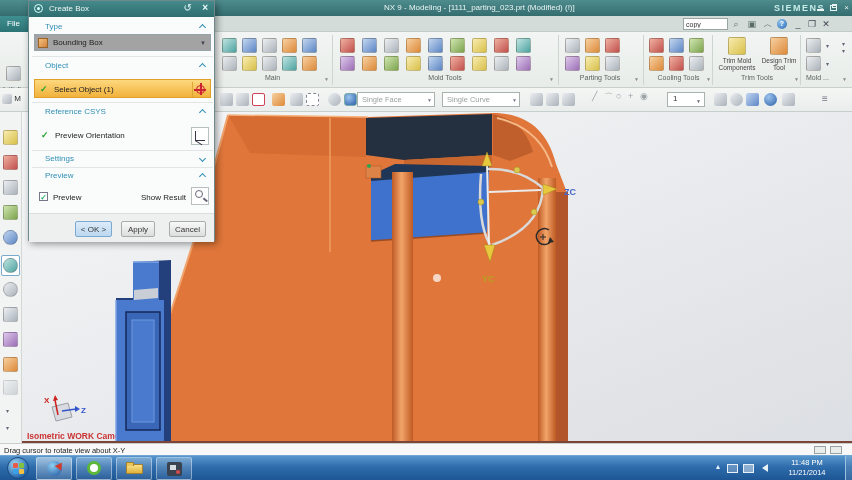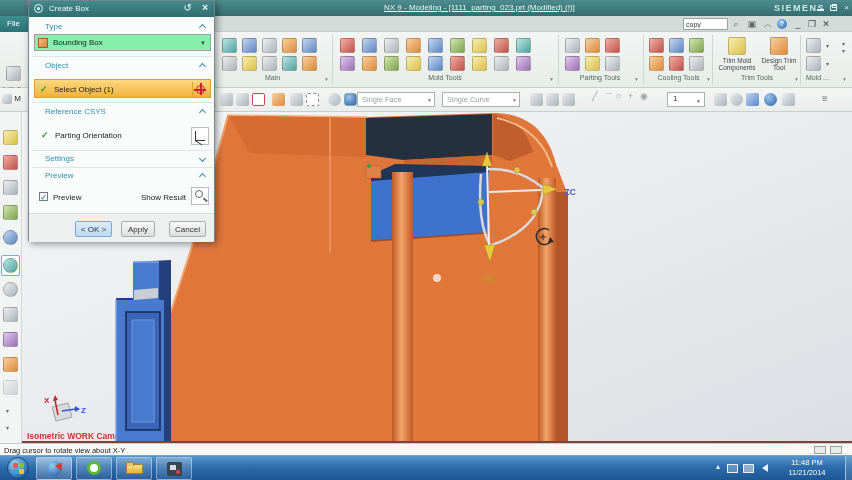--- a/index.html
+++ b/index.html
@@ -5,21 +5,21 @@
   * { margin:0; padding:0; box-sizing:border-box; }
   html,body { width:852px; height:480px; overflow:hidden; }
   body { font-family:"Liberation Sans", sans-serif; font-size:8px; color:#222; }
   #screen { position:relative; width:852px; height:480px; background:#e8eaec; overflow:hidden; user-select:none; }
   .abs { position:absolute; }
 
   
   .titlebar { left:0; top:0; width:852px; height:16px;
     background:linear-gradient(#4e8c8e,#356d6f); z-index:6; }
   .nx-logo { left:5px; top:1px; color:#fff; font-weight:bold; font-size:11px; letter-spacing:1px;padding-left:40px; }
-  .win-title { left:384px; top:3px; color:#eaf4f4; font-size:8px; white-space:nowrap;text-decoration:underline; }
+  .win-title { left:384px; top:3px; color:#eaf4f4; font-size:8px; white-space:nowrap; }
   .brand { left:762px; top:3px; color:#c5ece8; font-weight:bold; font-size:9px; letter-spacing:1.5px;margin-left:12px; }
   .wbtn { top:3px; width:11px; height:10px; color:#e8f2f2; font-size:8px; line-height:10px; text-align:center; }
   .wbtn .bar { position:absolute; left:2px; bottom:2px; width:7px; height:2px; background:#e8f2f2; }
   .wbtn .box { position:absolute; left:2px; top:2px; width:7px; height:6px; border:1px solid #e8f2f2; }
   .wbtn .box2 { position:absolute; left:4px; top:1px; width:5px; height:4px; border:1px solid #e8f2f2; }
 
   
   .menurow { left:0; top:16px; width:852px; height:16px; background:#d3dcd8; z-index:6; border-bottom:1px solid #c2ccc7; }
   .file-tab { left:0; top:0; width:28px; height:16px; background:linear-gradient(#3f8f90,#2c7476); color:#fff; font-size:8px; padding:3px 0 0 7px; }
   .mtab { top:0; height:16px; padding:3px 6px 0 6px; font-size:8px; color:#3a4441; display:inline-block; }
@@ -70,21 +70,21 @@
   .dlg-title { position:absolute; left:20px; top:3px; font-size:8px; color:#f0f8f8; }
   .gear { position:absolute; left:5px; top:3px; width:9px; height:9px; border:1.5px solid #dff; border-radius:50%; }
   .gear:before { content:""; position:absolute; left:1.5px; top:1.5px; width:3px; height:3px; background:#dff; border-radius:50%; }
   .dlg-reset { position:absolute; right:22px; top:1px; color:#eafafa; font-size:10px; }
   .dlg-close { position:absolute; right:6px; top:1px; color:#eafafa; font-size:10px; font-weight:bold; }
   .sec-label { position:absolute; left:16px; font-size:8px; color:#2f8fb5; }
   .chev { position:absolute; right:8px; width:6px; height:6px; }
   .chev:before { content:""; position:absolute; left:0; top:1px; width:4px; height:4px; border-left:1.5px solid #2f8fb5; border-top:1.5px solid #2f8fb5; transform:rotate(45deg); }
   .chev.down:before { transform:rotate(225deg); top:-1px; }
   .sep { position:absolute; left:3px; width:181px; height:1px; background:#e2e5e5; }
-  .dd-ctl { position:absolute; left:5px; top:33px; width:177px; height:17px; background:#86efac; border:1px solid #94a4a8; }
+  .dd-ctl { position:absolute; left:5px; top:33px; width:177px; height:17px; background:#a3a3a3; border:1px solid #94a4a8; }
   .dd-ctl .cube { position:absolute; left:3px; top:3px; width:10px; height:10px; background:linear-gradient(135deg,#f3c07c,#d2833c); border:1px solid #9a6428; }
   .dd-ctl .txt { position:absolute; left:18px; top:3px; font-size:8px; color:#222; }
   .dd-ctl .darr { position:absolute; right:4px; top:5px; font-size:6px; color:#445; }
   .sel-row { position:absolute; left:5px; top:78px; width:177px; height:19px;
     background:linear-gradient(#fdd87e,#f1b23c); border:1px solid #e0a028; }
   .check { color:#1fa32e; font-weight:bold; font-size:9px; }
   .target-btn { position:absolute; right:3px; top:2px; width:15px; height:15px; border-left:1px solid #d8a830; }
   .target-btn .tgt { position:absolute; left:3px; top:3px; width:9px; height:9px; border:1.5px solid #c23; border-radius:50%; }
   .target-btn .tgt:before { content:""; position:absolute; left:3px; top:-3px; width:1.5px; height:12px; background:#c23; }
   .target-btn .tgt:after { content:""; position:absolute; top:3px; left:-3px; height:1.5px; width:12px; background:#c23; }
@@ -398,21 +398,21 @@
       <span class="row-txt" style="left:19px;top:5px">Select Object (1)</span>
       <span class="target-btn">
           <span class="tgt"></span>
         </span>
     </div>
     <div class="sep" style="top:101px"></div>
 
     <div class="sec-label" style="top:106px">Reference CSYS</div>
     <div class="chev" style="top:108px"></div>
     <span class="check" style="position:absolute;left:12px;top:129px">✓</span>
-    <div class="row-txt" style="left:26px;top:130px">Parting Orientation</div>
+    <div class="row-txt" style="left:26px;top:130px">Preview Orientation</div>
     <div class="icon-btn" style="right:5px;top:126px">
         <span class="csys-glyph"></span>
       </div>
     <div class="sep" style="top:149px"></div>
 
     <div class="sec-label" style="top:153px">Settings</div>
     <div class="chev down" style="top:156px"></div>
     <div class="sep" style="top:166px"></div>
 
     <div class="sec-label" style="top:170px">Preview</div>

